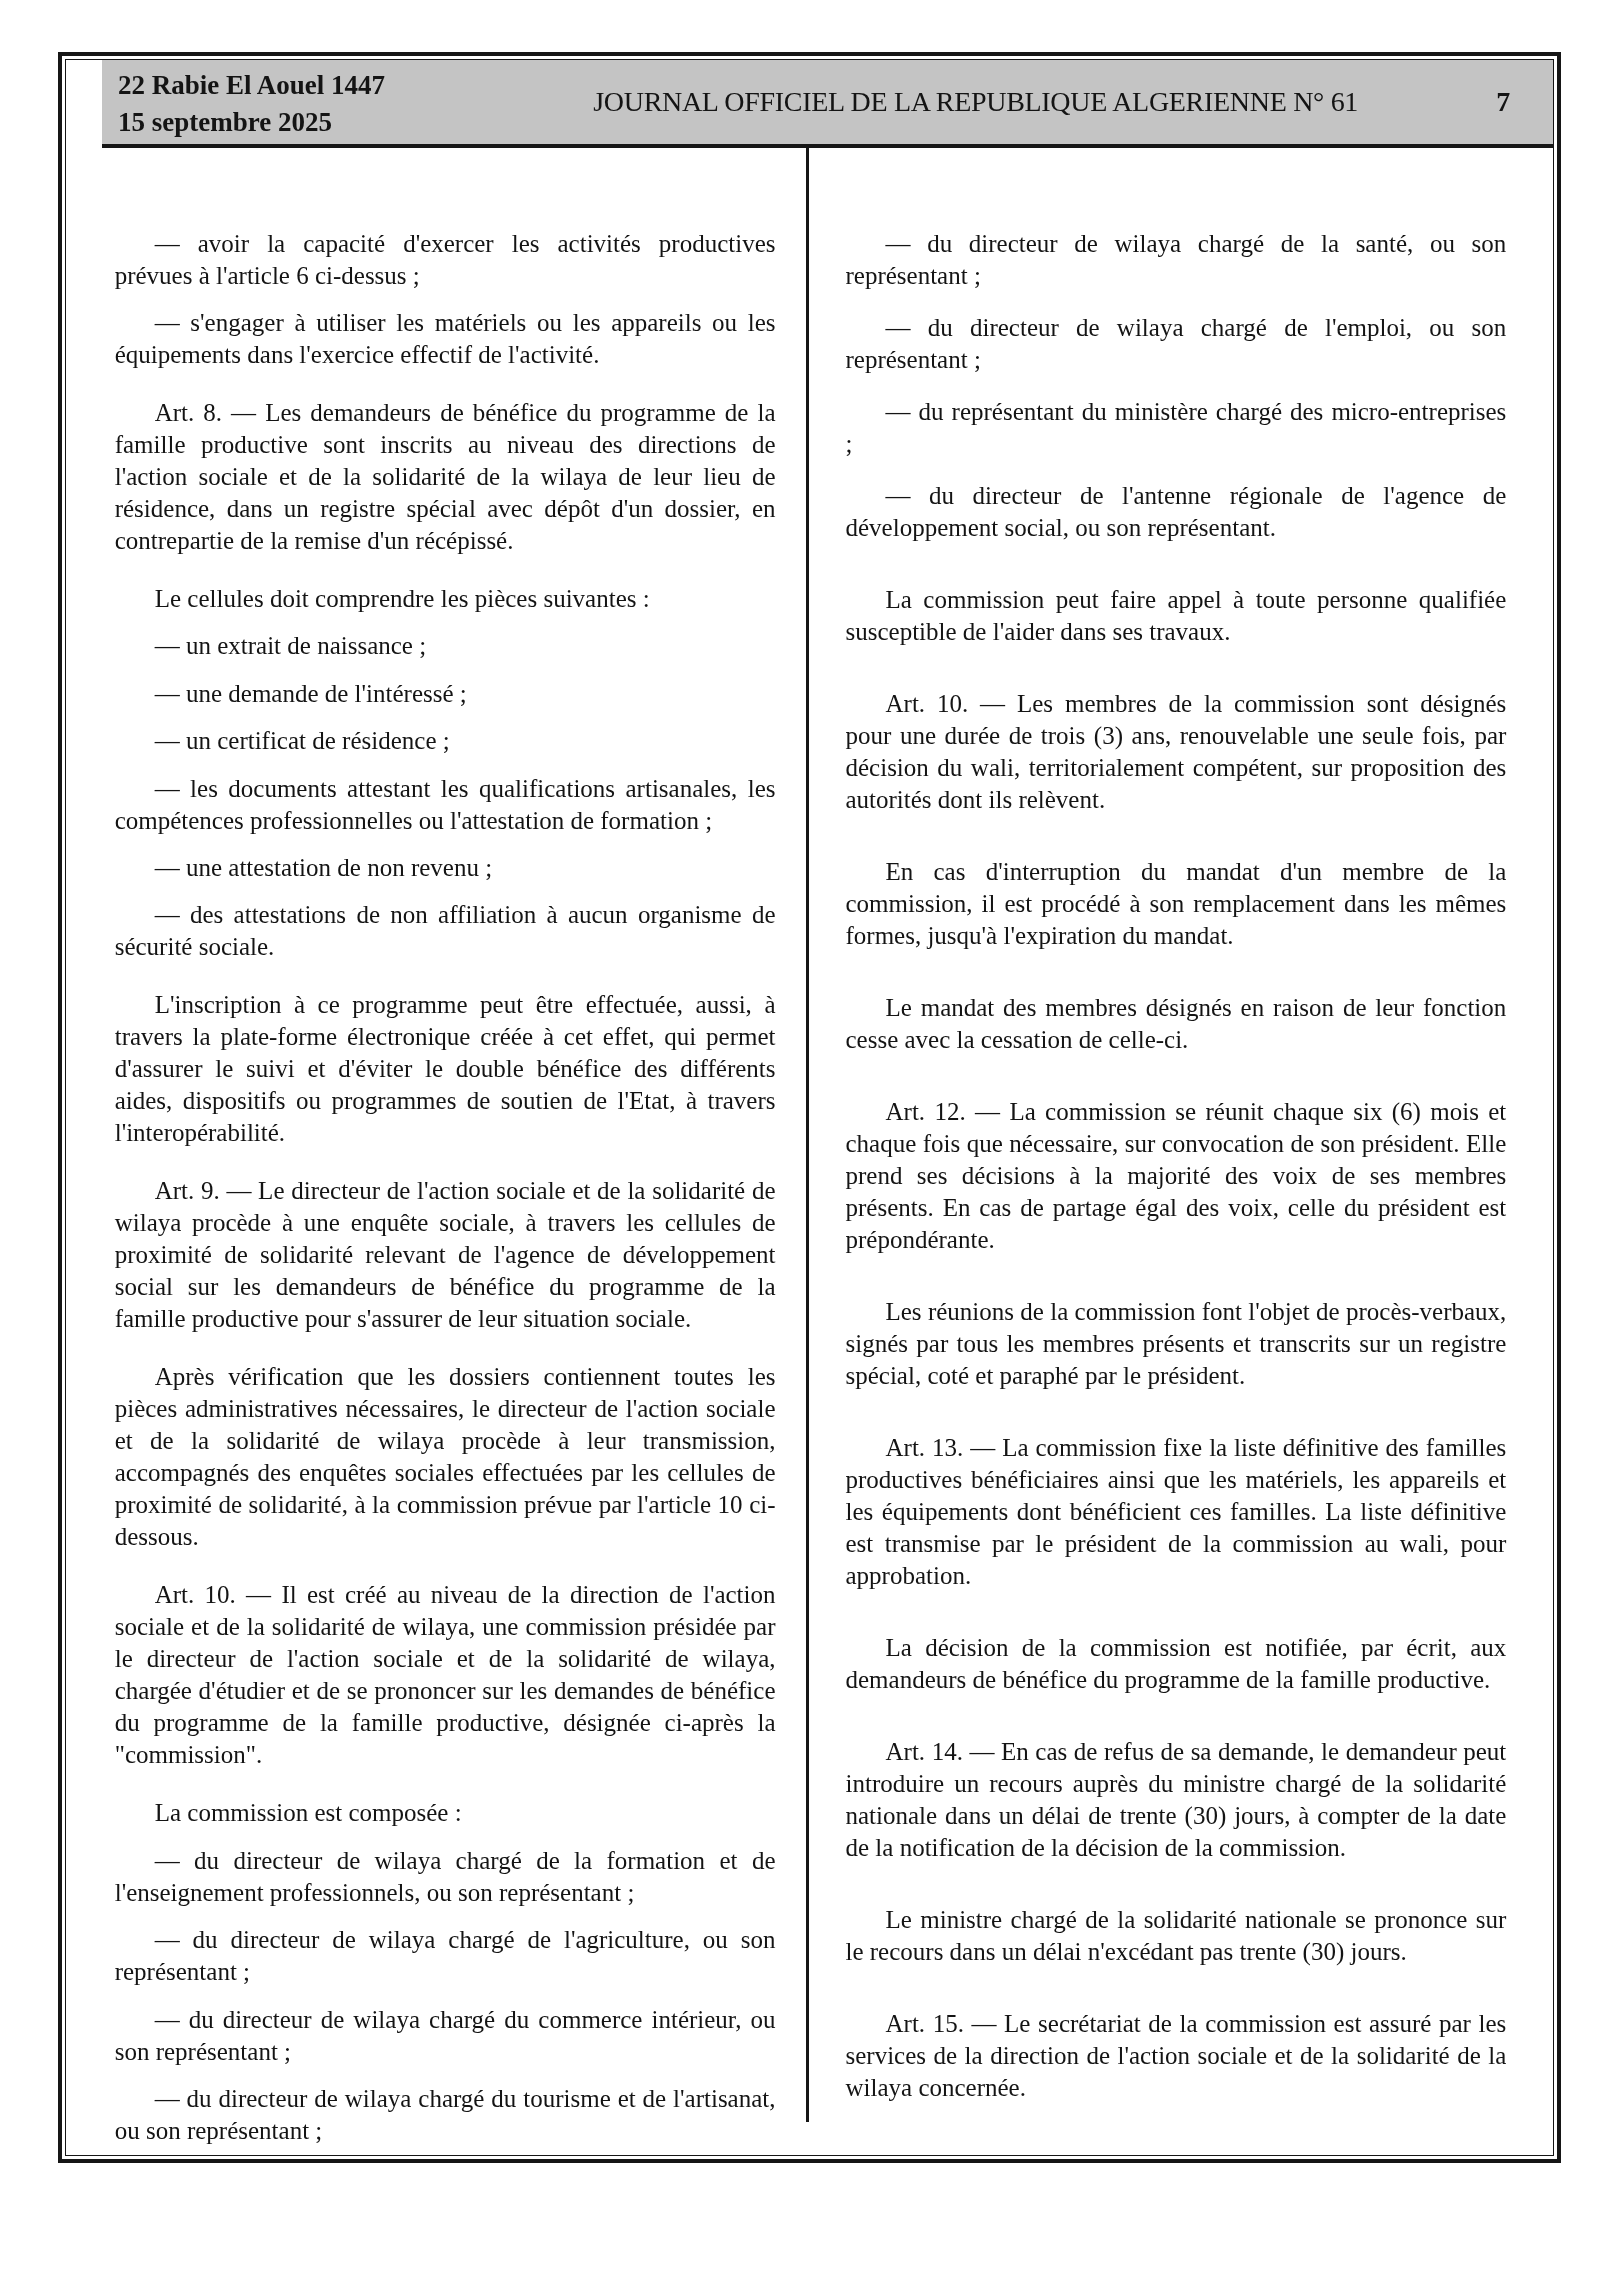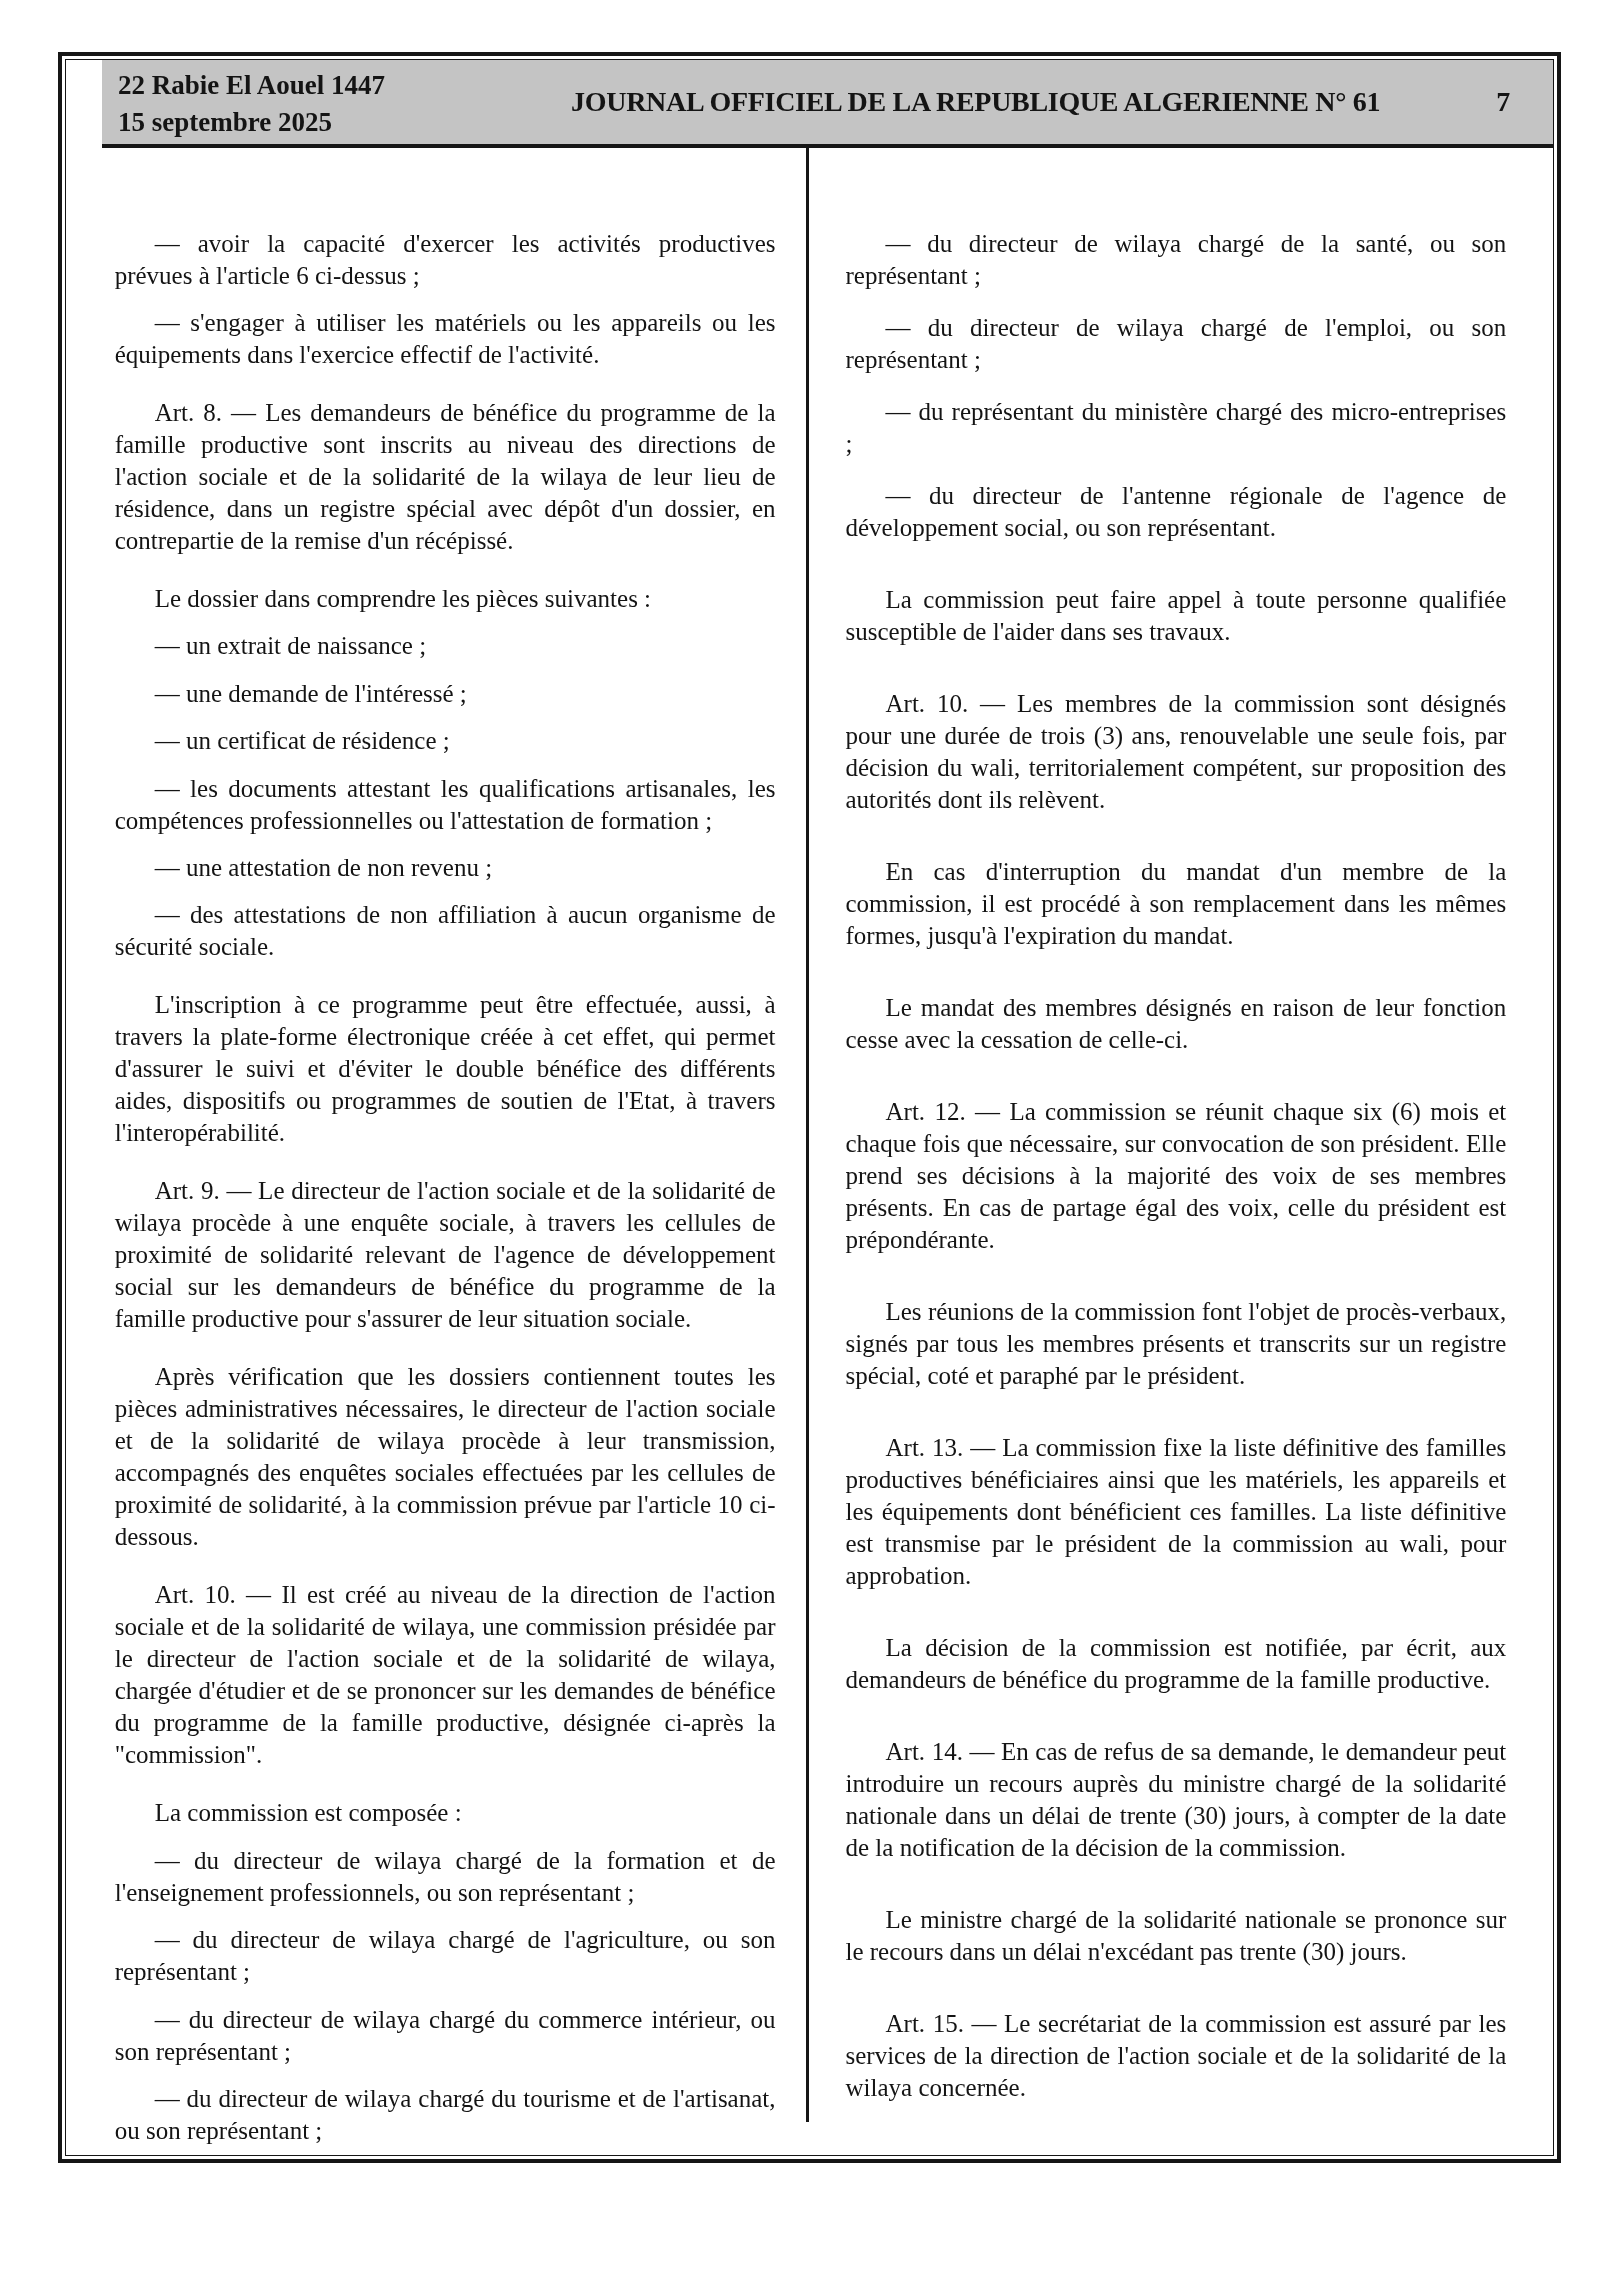--- a/index.html
+++ b/index.html
@@ -47,21 +47,21 @@
     padding: 7.2px 0 0 16.3px;
     font-weight: bold;
     font-size: 27px;
     line-height: 37px;
     white-space: nowrap;
   }
   .header-title {
     flex: 1;
     align-self: center;
     text-align: center;
-    font-weight: bold;
+    font-weight: normal;
     font-size: 28px;
     letter-spacing: -0.3px;
     white-space: nowrap;
   }
   .page-num {
     width: 100px;
     align-self: center;
     text-align: center;
     font-weight: bold;
     font-size: 28px;
@@ -113,21 +113,21 @@
         </div>
         <div class="header-title">JOURNAL OFFICIEL DE LA REPUBLIQUE ALGERIENNE N° 61</div>
         <div class="page-num">7</div>
       </div>
 
       <div class="columns">
         <div class="col col-left">
             <p class="para item">— avoir la capacité d'exercer les activités productives prévues à l'article 6 ci-dessus ;</p>
             <p class="para item">— s'engager à utiliser les matériels ou les appareils ou les équipements dans l'exercice effectif de l'activité.</p>
             <p class="para text">Art. 8. — Les demandeurs de bénéfice du programme de la famille productive sont inscrits au niveau des directions de l'action sociale et de la solidarité de la wilaya de leur lieu de résidence, dans un registre spécial avec dépôt d'un dossier, en contrepartie de la remise d'un récépissé.</p>
-            <p class="para text">Le dossier dans comprendre les pièces suivantes :</p>
+            <p class="para text">Le cellules doit comprendre les pièces suivantes :</p>
             <p class="para item">— un extrait de naissance ;</p>
             <p class="para item">— une demande de l'intéressé ;</p>
             <p class="para item">— un certificat de résidence ;</p>
             <p class="para item">— les documents attestant les qualifications artisanales, les compétences professionnelles ou l'attestation de formation ;</p>
             <p class="para item">— une attestation de non revenu ;</p>
             <p class="para item">— des attestations de non affiliation à aucun organisme de sécurité sociale.</p>
             <p class="para text">L'inscription à ce programme peut être effectuée, aussi, à travers la plate-forme électronique créée à cet effet, qui permet d'assurer le suivi et d'éviter le double bénéfice des différents aides, dispositifs ou programmes de soutien de l'Etat, à travers l'interopérabilité.</p>
             <p class="para text">Art. 9. — Le directeur de l'action sociale et de la solidarité de wilaya procède à une enquête sociale, à travers les cellules de proximité de solidarité relevant de l'agence de développement social sur les demandeurs de bénéfice du programme de la famille productive pour s'assurer de leur situation sociale.</p>
             <p class="para text">Après vérification que les dossiers contiennent toutes les pièces administratives nécessaires, le directeur de l'action sociale et de la solidarité de wilaya procède à leur transmission, accompagnés des enquêtes sociales effectuées par les cellules de proximité de solidarité, à la commission prévue par l'article 10 ci-dessous.</p>
             <p class="para text">Art. 10. — Il est créé au niveau de la direction de l'action sociale et de la solidarité de wilaya, une commission présidée par le directeur de l'action sociale et de la solidarité de wilaya, chargée d'étudier et de se prononcer sur les demandes de bénéfice du programme de la famille productive, désignée ci-après la "commission".</p>

